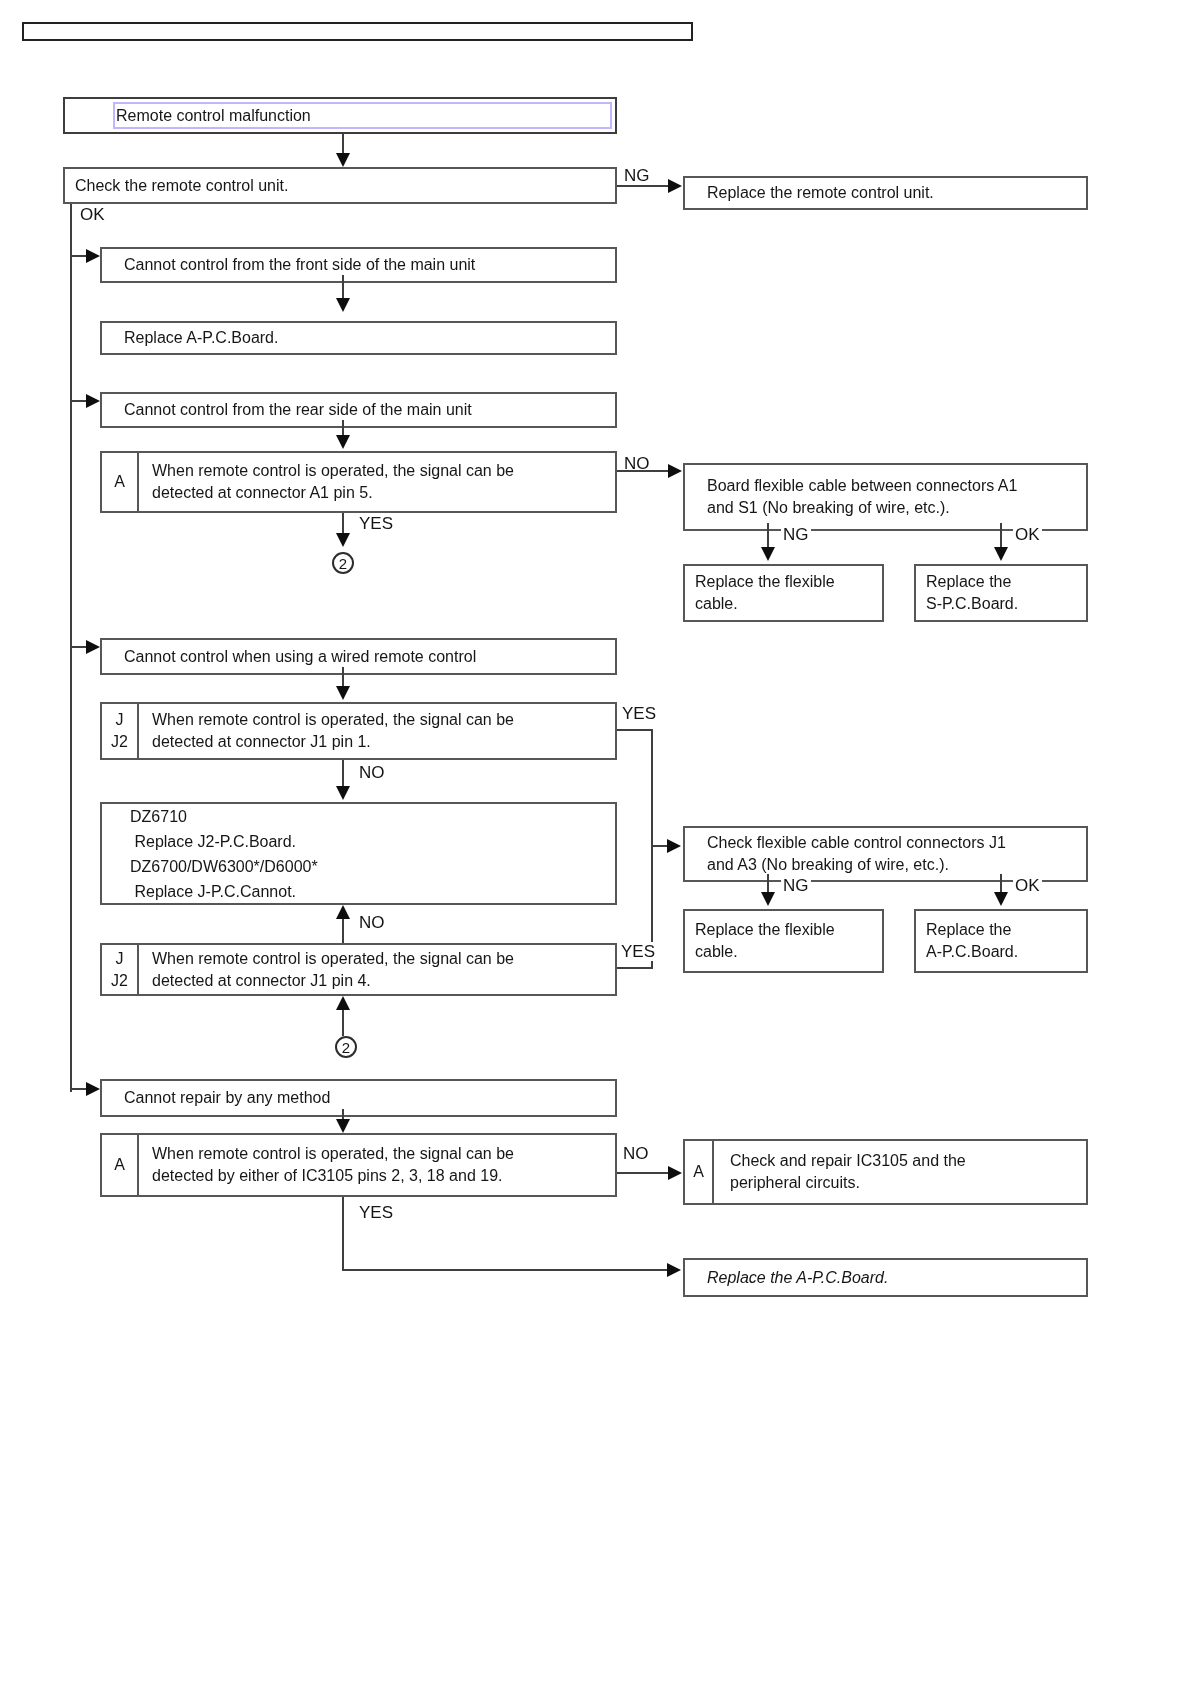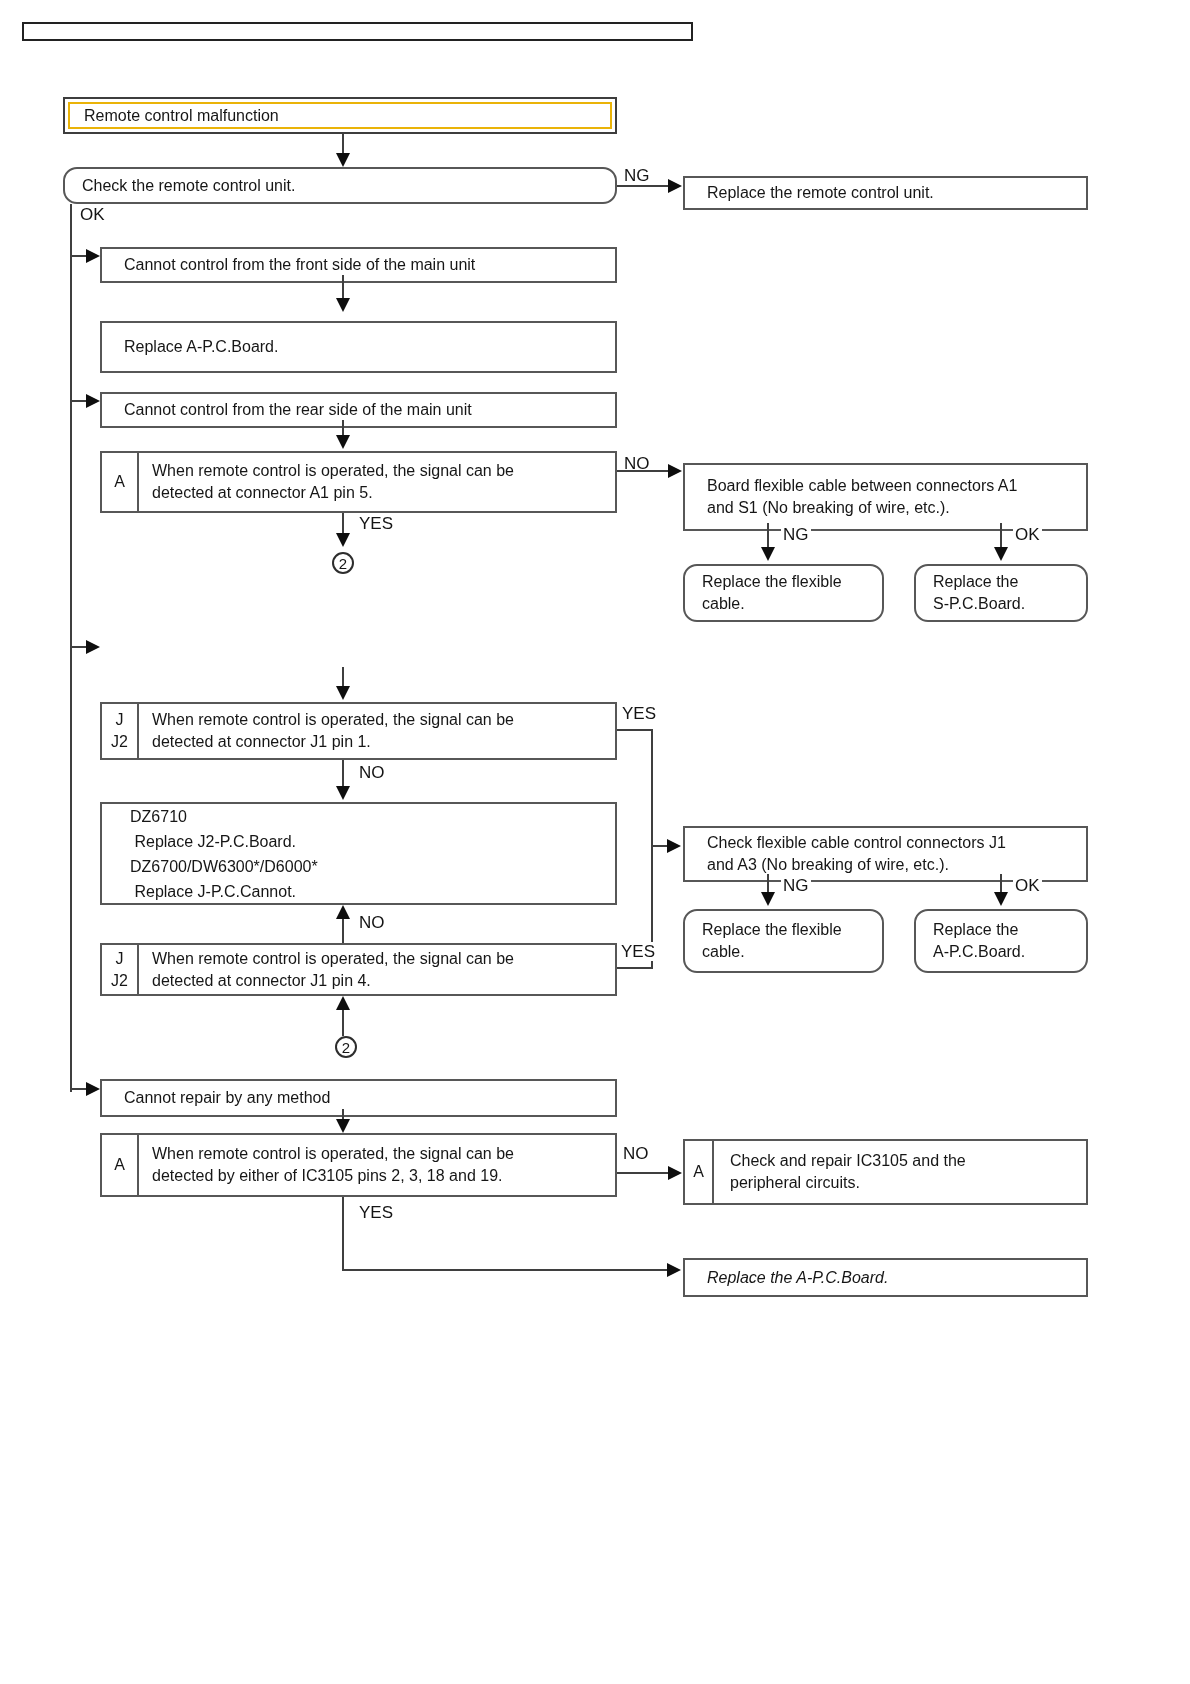--- a/index.html
+++ b/index.html
@@ -6,32 +6,32 @@
   .canvas{position:relative;width:1190px;height:1684px;background:#ffffff;
           font-family:"Liberation Sans","DejaVu Sans",sans-serif;color:#161616;overflow:hidden;}
   .box{position:absolute;box-sizing:border-box;border:2px solid #575757;background:#fff;
        display:flex;flex-direction:column;justify-content:center;align-items:flex-start;
        font-size:16px;line-height:22px;}
   .box.rowed{flex-direction:row;justify-content:flex-start;align-items:stretch;padding:0;}
   .tagcell{box-sizing:border-box;border-right:2px solid #575757;display:flex;flex-direction:column;
            align-items:center;justify-content:center;flex:0 0 auto;font-size:16px;line-height:22px;}
   .bodycell{display:flex;flex-direction:column;justify-content:center;padding-left:13px;}
   .dbl{border:2px solid #3d3d3d;padding:3px;flex-direction:row;align-items:stretch;}
-  .dblin{border:2px solid #eab308;flex:1;display:flex;align-items:center;padding-left:14px;}
+  .dblin{border:2px solid #c4b5fd;flex:1;display:flex;align-items:center;padding-left:1px;margin-left:45px;}
   .vl{position:absolute;width:2px;background:#3f3f3f;}
   .hl{position:absolute;height:2px;background:#3f3f3f;}
   .ah{position:absolute;width:0;height:0;}
   .ah.r{border-top:7px solid transparent;border-bottom:7px solid transparent;border-left:14px solid #0e0e0e;}
   .ah.d{border-left:7px solid transparent;border-right:7px solid transparent;border-top:14px solid #0e0e0e;}
   .ah.u{border-left:7px solid transparent;border-right:7px solid transparent;border-bottom:14px solid #0e0e0e;}
   .lbl{position:absolute;font-size:17px;color:#141414;background:#fff;padding:0 2px;line-height:19px;}
   .circ{position:absolute;width:22px;height:22px;box-sizing:border-box;border:2px solid #2d2d2d;border-radius:50%;
         display:flex;align-items:center;justify-content:center;font-size:15px;background:#fff;}
   .pre{white-space:pre;}
-  .pl17{padding-left:17px;border-radius:14px;}.pl22{padding-left:22px;margin-top:8px;}.pl28{padding-left:28px;}
+  .pl17{padding-left:10px;}.pl22{padding-left:22px;margin-top:8px;}.pl28{padding-left:28px;}
 </style>
 </head>
 <body>
 
 <div class="canvas">
 
   <div class="box" style="left:22px;top:22px;width:671px;height:19px;border-color:#222;"></div>
 
   <div class="box dbl" style="left:63px;top:97px;width:554px;height:37px;">
     <div class="dblin">
@@ -61,21 +61,21 @@
   <div class="hl" style="left:70px;top:255px;width:18px;"></div>
   <div class="ah r" style="left:86px;top:249px;"></div>
 
   <div class="box pl22" style="left:100px;top:239px;width:517px;height:36px;">
     <span>Cannot control from the front side of the main unit</span>
   </div>
 
   <div class="vl" style="left:342px;top:275px;height:25px;"></div>
   <div class="ah d" style="left:336px;top:298px;"></div>
 
-  <div class="box pl22" style="left:100px;top:313px;width:517px;height:52px;">
+  <div class="box pl22" style="left:100px;top:313px;width:517px;height:34px;">
     <span>Replace A-P.C.Board.</span>
   </div>
 
   <div class="hl" style="left:70px;top:400px;width:18px;"></div>
   <div class="ah r" style="left:86px;top:394px;"></div>
 
   <div class="box pl22" style="left:100px;top:384px;width:517px;height:36px;">
     <span>Cannot control from the rear side of the main unit</span>
   </div>
 
@@ -120,20 +120,23 @@
     <span>cable.</span>
   </div>
   <div class="box pl17" style="left:914px;top:564px;width:174px;height:58px;">
     <span>Replace the</span>
     <span>S-P.C.Board.</span>
   </div>
 
   <div class="hl" style="left:70px;top:646px;width:18px;"></div>
   <div class="ah r" style="left:86px;top:640px;"></div>
 
+  <div class="box pl22" style="left:100px;top:630px;width:517px;height:37px;">
+    <span>Cannot control when using a wired remote control</span>
+  </div>
 
   <div class="vl" style="left:342px;top:667px;height:21px;"></div>
   <div class="ah d" style="left:336px;top:686px;"></div>
 
   <div class="box rowed" style="left:100px;top:702px;width:517px;height:58px;">
     <div class="tagcell" style="width:37px;">
       <span>J</span>
       <span>J2</span>
     </div>
     <div class="bodycell">

